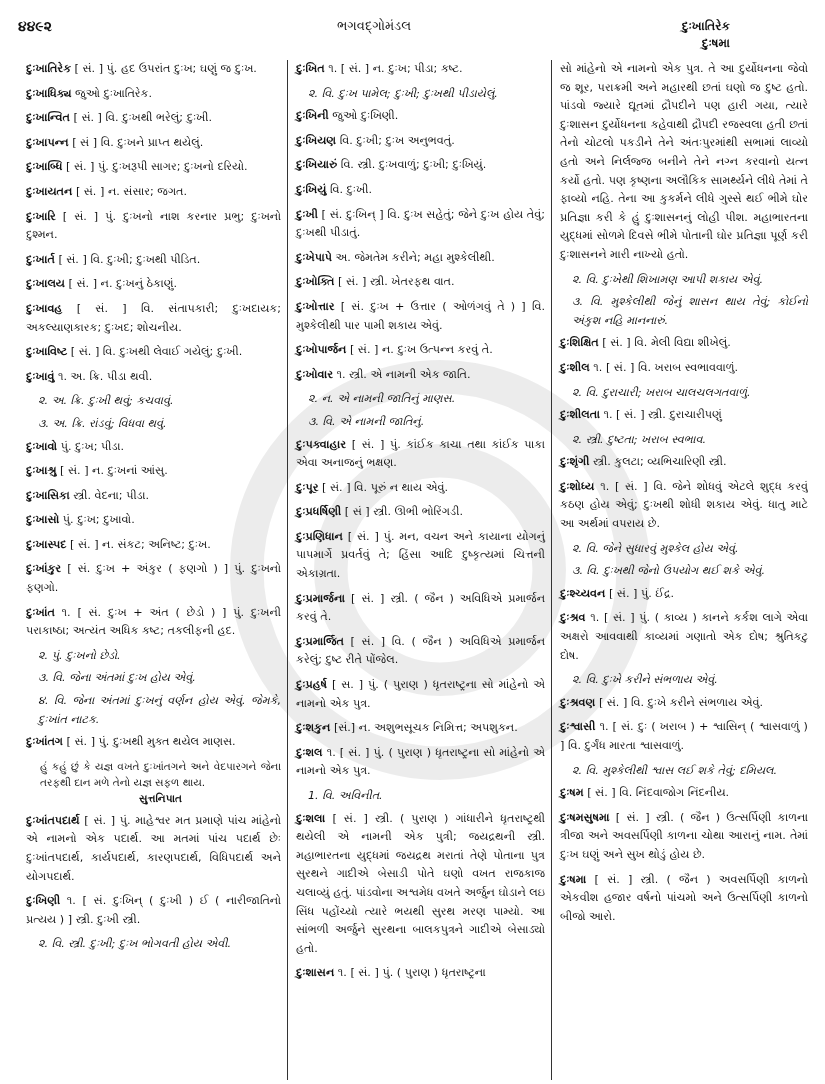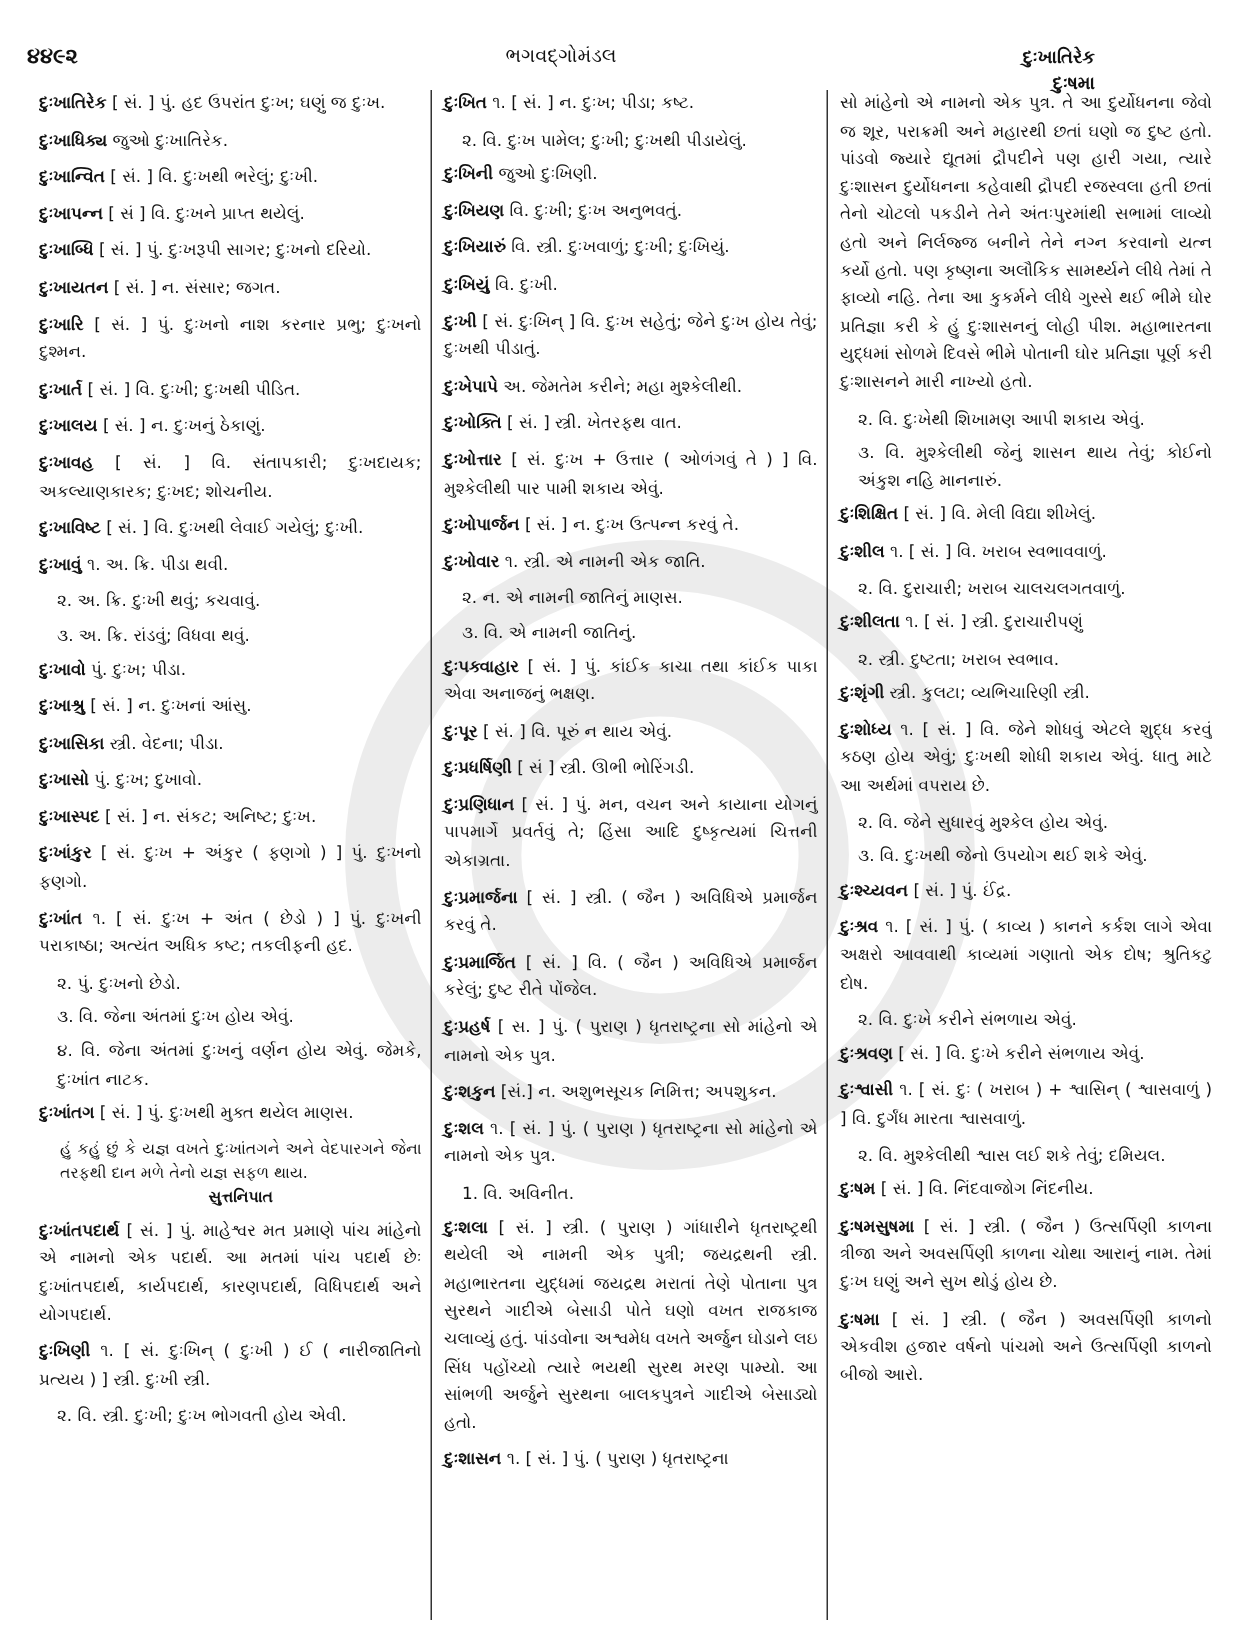--- a/index.html
+++ b/index.html
@@ -6,36 +6,36 @@
     body {
       width: 825px; height: 1084px; position: relative; overflow: hidden;
       font-family: "DejaVu Sans", "Liberation Sans", sans-serif;
       color: #111111;
     }
     .watermark {
       position: absolute; left: 230px; top: 360px; width: 420px; height: 420px;
       pointer-events: none; opacity: 0.07;
     }
     .header {
-      position: absolute; top: 16px; left: 0; width: 748px; height: 52px;
+      position: absolute; top: 4px; left: 0; width: 748px; height: 52px;
     }
     .page-no { position: absolute; left: 18px; top: 14px; font-size: 14px; font-weight: bold; }
     .running-title { position: absolute; left: 0; right: 0; top: 14px; text-align: center; font-size: 13px; font-weight: normal; }
     .guide { position: absolute; right: 18px; top: 14px; text-align: right; font-size: 12px; font-weight: bold; line-height: 17px; }
     .columns {
       position: absolute; top: 60px; left: 26px; width: 782px; height: 1020px;
       display: flex;
     }
     .col { box-sizing: border-box; font-size: 11.2px; line-height: 18.6px; overflow: hidden; }
     .col-1 { width: 262px; padding-right: 6px; border-right: 1px solid #333; }
     .col-2 { width: 264px; padding: 0 6px 0 8px; border-right: 1px solid #333; }
     .col-3 { width: 256px; padding-left: 8px; }
     .entry { margin: 0 0 6px 0; text-align: justify; }
     .entry .hw { font-weight: bold; }
-    .sub { margin: 0 0 4px 12px; text-align: justify; }
+    .sub { margin: 0 0 4px 12px; text-align: justify; font-style: italic; }
     .cont { margin: 0 0 6px 0; text-align: justify; }
     .quote { margin: 0 0 6px 14px; font-size: 10.5px; line-height: 16px; text-align: justify; }
     .quote .src { display: block; text-align: center; font-weight: bold; }
   </style>
 </head>
 <body>
 
 <svg class="watermark" viewBox="0 0 100 100">
   <circle cx="50" cy="50" r="46" fill="none" stroke="#000" stroke-width="8"></circle>
   <circle cx="50" cy="50" r="26" fill="none" stroke="#000" stroke-width="8"></circle>

